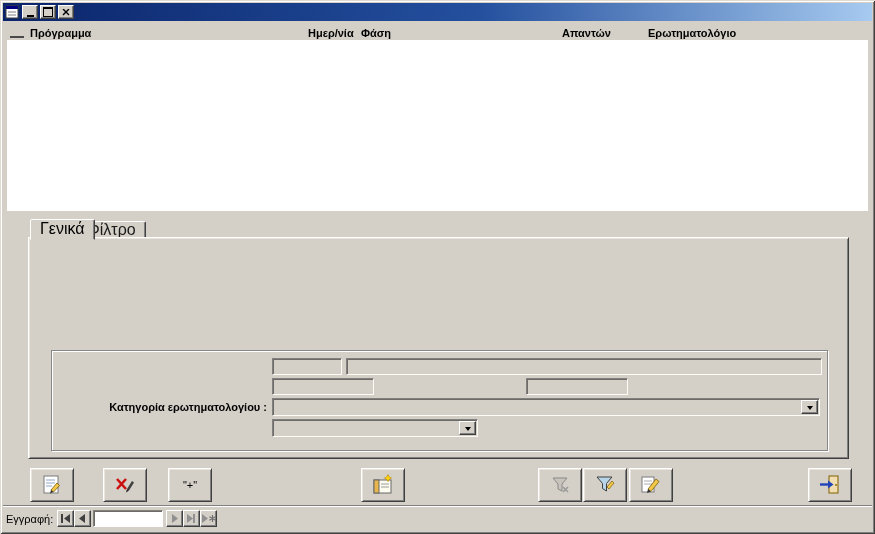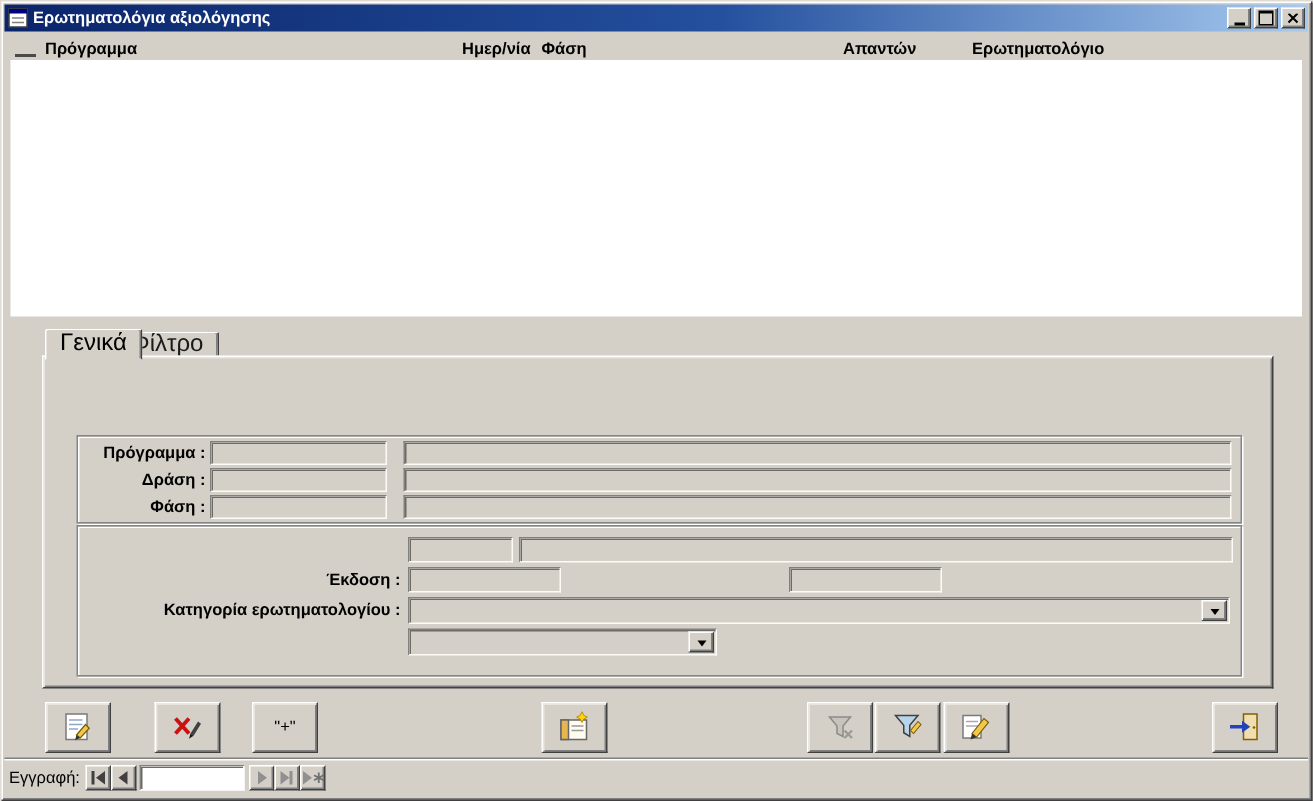--- a/index.html
+++ b/index.html
@@ -62,21 +62,20 @@
 
 <div class="window">
 
   <div class="titlebar">
     <svg width="14" height="14">
       <rect x="1" y="1" width="12" height="12" fill="#fff" stroke="#404040"></rect>
       <rect x="1" y="1" width="12" height="3" fill="#000080"></rect>
       <line x1="3" y1="7" x2="11" y2="7" stroke="#808080"></line>
       <line x1="3" y1="10" x2="11" y2="10" stroke="#808080"></line>
     </svg>
-    <span class="title-text">Ερωτηματολόγια αξιολόγησης</span>
     <span class="win-controls">
       <button class="winbtn">
           <span class="glyph-min"></span>
         </button>
       <button class="winbtn">
           <span class="glyph-max"></span>
         </button>
       <button class="winbtn">
         <svg width="8" height="7">
             <path d="M1 0 L7 6 M7 0 L1 6" stroke="#000" stroke-width="1.4"></path>
@@ -97,39 +96,25 @@
   <div class="tab tab-active" style="left:30px">
     <span>Γενικά</span>
   </div>
   <div class="tab tab-inactive" style="left:77px">
     <span>Φίλτρο</span>
   </div>
 
   <div class="tabbody">
 
 
-    <div class="gbox" style="left:22px;top:52px;width:775px;height:57px">
-      <span class="lbl" style="left:5px;top:4px;width:80px">Πρόγραμμα :</span>
-      <input class="fld" style="left: 88px; top: 3px; width: 118px; height: 16px;" value="">
-      <input class="fld" style="left: 217px; top: 3px; width: 552px; height: 16px;" value="">
-
-      <span class="lbl" style="left:5px;top:22px;width:80px">Δράση :</span>
-      <input class="fld" style="left: 88px; top: 21px; width: 118px; height: 16px;" value="">
-      <input class="fld" style="left: 217px; top: 21px; width: 552px; height: 16px;" value="">
-
-      <span class="lbl" style="left:5px;top:40px;width:80px">Φάση :</span>
-      <input class="fld" style="left: 88px; top: 39px; width: 118px; height: 16px;" value="">
-      <input class="fld" style="left: 217px; top: 39px; width: 552px; height: 16px;" value="">
-    </div>
 
     <div class="gbox" style="left:22px;top:112px;width:775px;height:99px">
       <input class="fld" style="left: 220px; top: 7px; width: 70px; height: 17px;" value="">
       <input class="fld" style="left: 294px; top: 7px; width: 476px; height: 17px;" value="">
 
-      <span class="lbl" style="left:5px;top:29px;width:210px">Έκδοση :</span>
       <input class="fld" style="left: 220px; top: 27px; width: 102px; height: 17px;" value="">
       <input class="fld" style="left: 474px; top: 27px; width: 102px; height: 17px;" value="">
 
       <span class="lbl" style="left:5px;top:49px;width:210px">Κατηγορία ερωτηματολογίου :</span>
       <div class="combo" style="left:220px;top:47px;width:548px;height:18px">
         <span class="combo-value"></span>
         <span class="combo-arrow"></span>
       </div>
 
       <div class="combo" style="left:220px;top:68px;width:206px;height:18px">

